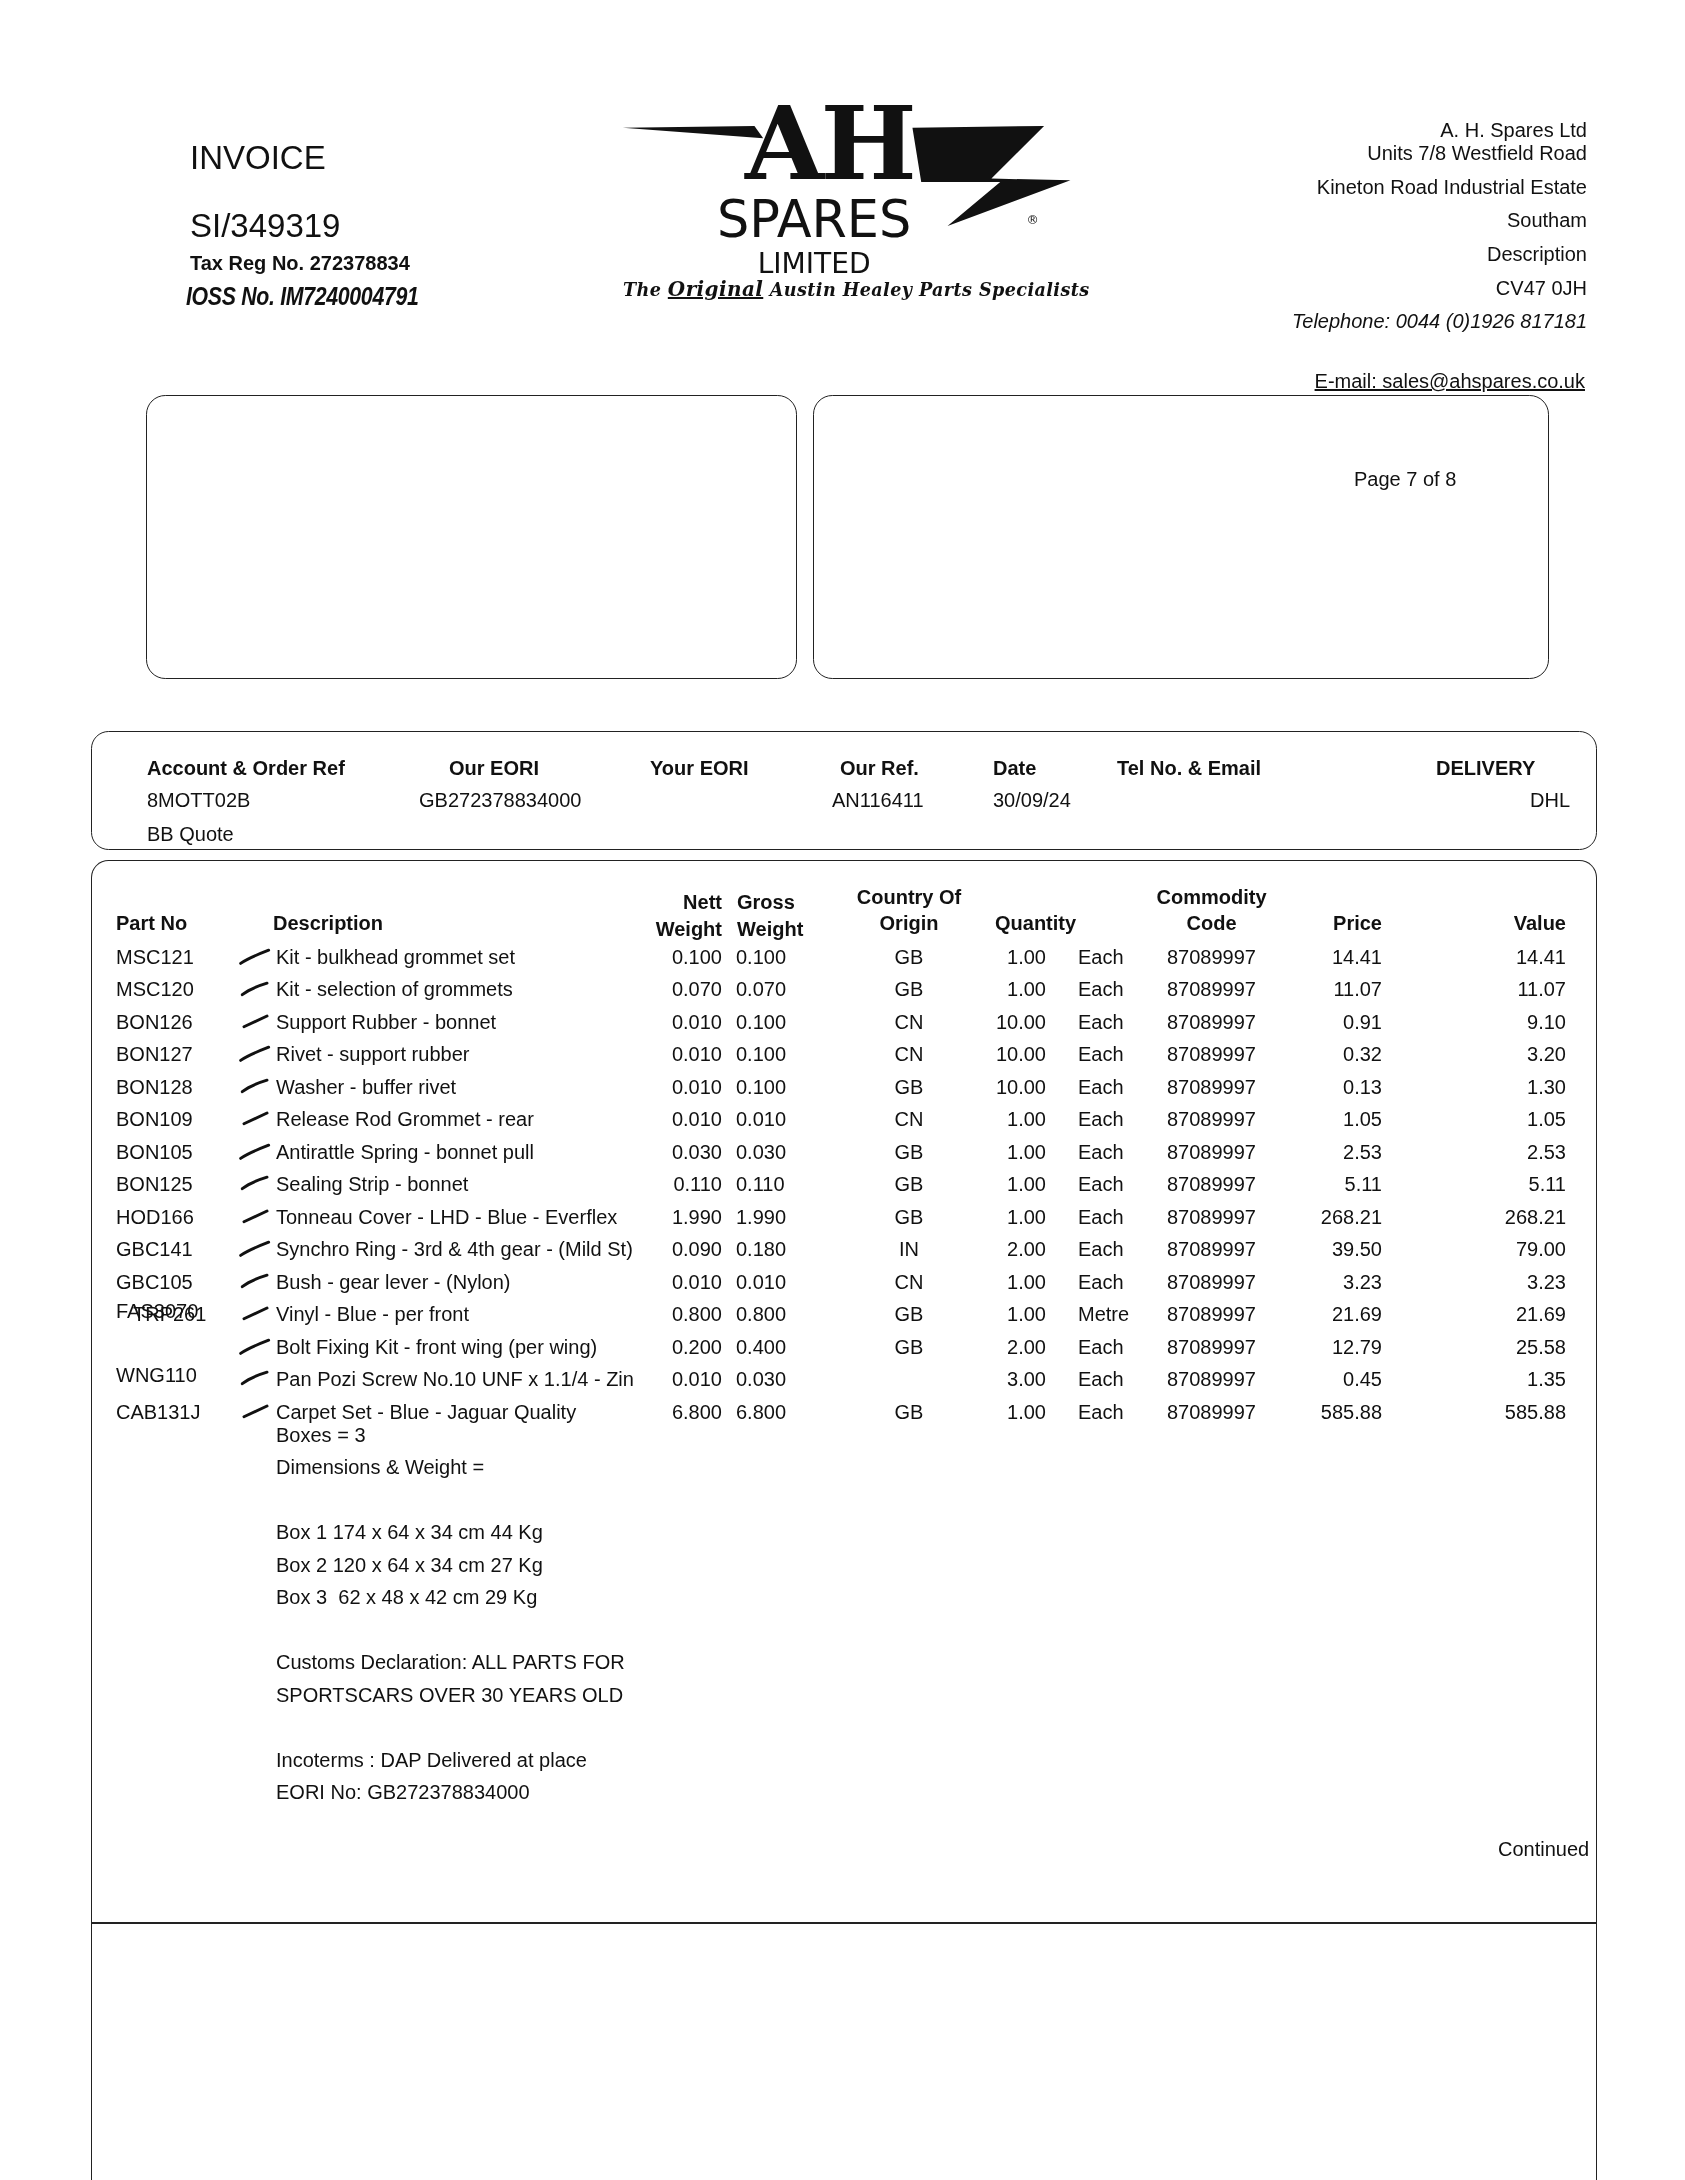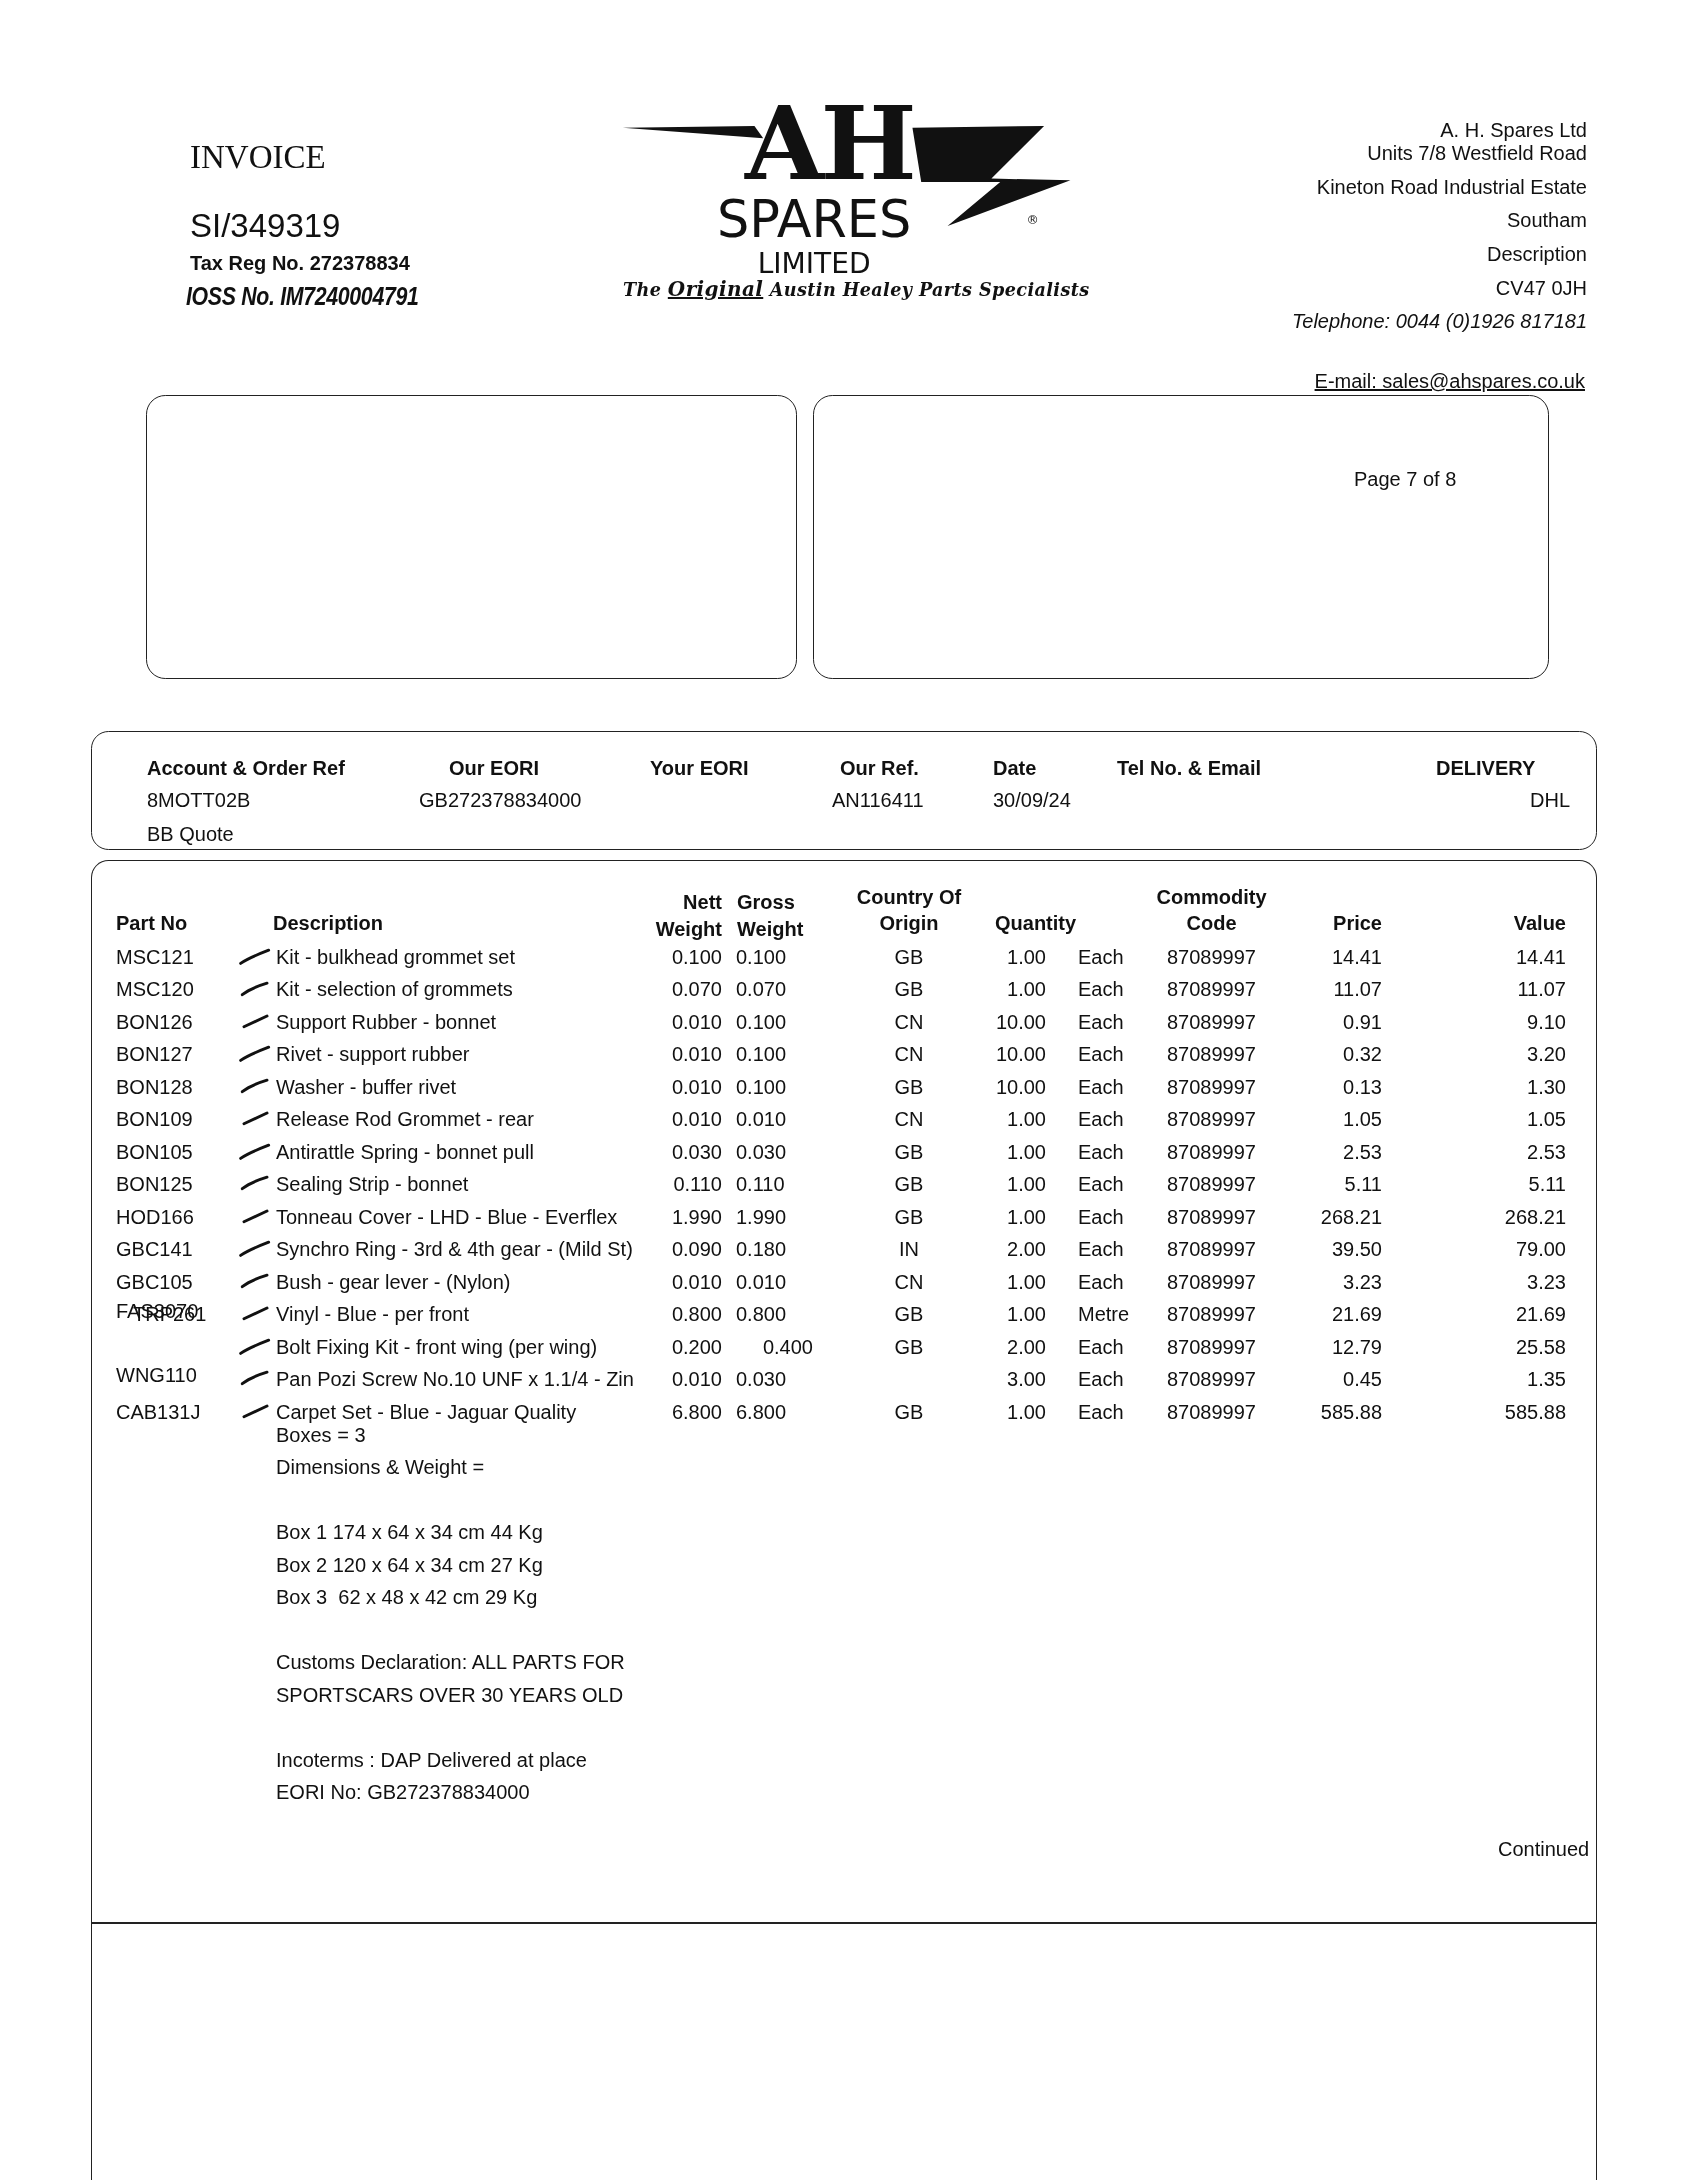--- a/index.html
+++ b/index.html
@@ -1,19 +1,19 @@
 <!DOCTYPE html>
 <html style="font-size:14px"><head>
 <meta charset="utf-8">
 <style>
   html, body { margin: 0; padding: 0; background: #ffffff; }
   body { width: 1685px; height: 2180px; position: relative; overflow: hidden;
          font-family: "Liberation Sans", sans-serif; color: #111; }
   .abs { position: absolute; }
-  .inv-title { left: 190px; top: 139px; font-size: 33px; font-family: Liberation Serif, serif; }
+  .inv-title { left: 190px; top: 139px; font-size: 33px; }
   .inv-no { left: 190px; top: 207px; font-size: 33px; }
   .taxreg { left: 190px; top: 252px; font-size: 20px; font-weight: bold; }
   .ioss { left: 186px; top: 281px; font-size: 26px; font-weight: bold; font-style: italic;
           transform: scaleX(0.82); transform-origin: left; letter-spacing: -0.4px; }
 
   
   .logo { left: 614px; top: 75px; width: 474px; height: 237px; }
   .logo svg { width: 100%; height: 100%; }
   .tagline { left: 623px; top: 277px; font-family: "DejaVu Serif", serif; font-style: italic;
              font-weight: bold; font-size: 17.6px; letter-spacing: 0.4px; white-space: nowrap; }
@@ -301,21 +301,21 @@
       <div class="abs td r" style="left: 1299px; top: 1298px; width: 83px;">21.69</div>
       <div class="abs td r" style="left: 1475px; top: 1298px; width: 91px;">21.69</div>
       <span class="tick" style="left: 239px; top: 1305px;"><svg viewBox="0 0 40 20">
           <path d="M6,16 L34,3" stroke="#111" stroke-width="3.5" fill="none" stroke-linecap="round"></path>
         </svg></span>
     </div>
     <div>
       <div class="abs td " style="left: 116px; top: 1331px; width: 123px; margin-top: 28px;">WNG110</div>
       <div class="abs td " style="left: 276px; top: 1331px; width: 369px;">Bolt Fixing Kit - front wing (per wing)</div>
       <div class="abs td r" style="left: 641px; top: 1331px; width: 81px;">0.200</div>
-      <div class="abs td " style="left: 736px; top: 1331px; width: 77px; text-align: right;">0.400</div>
+      <div class="abs td " style="left: 736px; top: 1331px; width: 77px;">0.400</div>
       <div class="abs td c" style="left: 808px; top: 1331px; width: 202px;">GB</div>
       <div class="abs td r" style="left: 966px; top: 1331px; width: 80px;">2.00</div>
       <div class="abs td " style="left: 1078px; top: 1331px; width: 70px;">Each</div>
       <div class="abs td c" style="left: 1115px; top: 1331px; width: 193px;">87089997</div>
       <div class="abs td r" style="left: 1299px; top: 1331px; width: 83px;">12.79</div>
       <div class="abs td r" style="left: 1475px; top: 1331px; width: 91px;">25.58</div>
       <span class="tick" style="left: 239px; top: 1338px;"><svg viewBox="0 0 40 20">
           <path d="M2,18 Q10,12 36,2" stroke="#111" stroke-width="3.5" fill="none" stroke-linecap="round"></path>
         </svg></span>
     </div>

